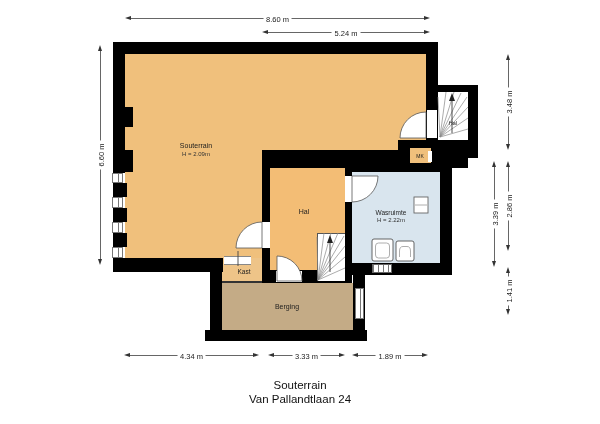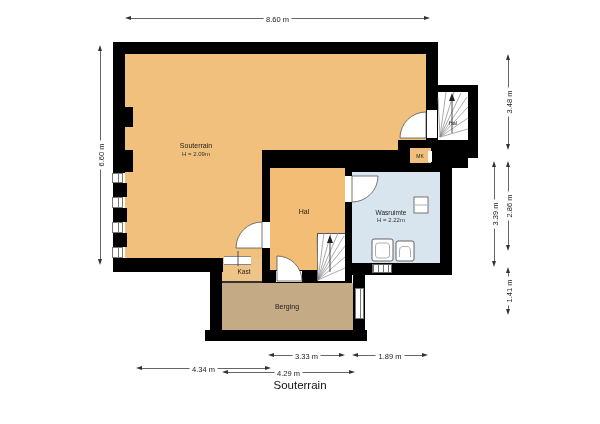--- a/index.html
+++ b/index.html
@@ -166,20 +166,26 @@
   <div class="rlabel" style="left:287px;top:307px;font-size:7px;">
     <div>Berging</div>
   </div>
 
   <div class="hdim" style="left:125px;top:14px;width:305px;">
     <div class="line"></div>
       <div class="ah-l"></div>
       <div class="ah-r"></div>
     <span class="dlabel">8.60 m</span>
   </div>
+  <div class="hdim" style="left:262px;top:28px;width:168px;">
+    <div class="line"></div>
+      <div class="ah-l"></div>
+      <div class="ah-r"></div>
+    <span class="dlabel">5.24 m</span>
+  </div>
 
   <div class="vdim" style="left:96px;top:45px;height:220px;">
     <div class="line"></div>
       <div class="ah-u"></div>
       <div class="ah-d"></div>
     <span class="dlabel">6.60 m</span>
   </div>
 
   <div class="vdim" style="left:504px;top:54px;height:96px;">
     <div class="line"></div>
@@ -199,42 +205,37 @@
       <div class="ah-d"></div>
     <span class="dlabel">2.86 m</span>
   </div>
   <div class="vdim" style="left:504px;top:267px;height:48px;">
     <div class="line"></div>
       <div class="ah-u"></div>
       <div class="ah-d"></div>
     <span class="dlabel">1.41 m</span>
   </div>
 
-  <div class="hdim" style="left:136px;top:351px;width:135px;margin-top:13px;">
+  <div class="hdim" style="left:124px;top:351px;width:135px;">
     <div class="line"></div>
       <div class="ah-l"></div>
       <div class="ah-r"></div>
     <span class="dlabel">4.34 m</span>
   </div>
   <div class="hdim" style="left:268px;top:351px;width:77px;">
     <div class="line"></div>
       <div class="ah-l"></div>
       <div class="ah-r"></div>
     <span class="dlabel">3.33 m</span>
   </div>
   <div class="hdim" style="left:352px;top:351px;width:76px;">
     <div class="line"></div>
       <div class="ah-l"></div>
       <div class="ah-r"></div>
     <span class="dlabel">1.89 m</span>
-  </div>
-  <div class="hdim" style="left:222px;top:368px;width:133px;">
-    <div class="line"></div>
-      <div class="ah-l"></div>
-      <div class="ah-r"></div>
-    <span class="dlabel">4.29 m</span>
   </div>
 
   <div id="title">
     <div>Souterrain</div>
+    <div>Van Pallandtlaan 24</div>
   </div>
 
 </div>
 
 </body></html>

